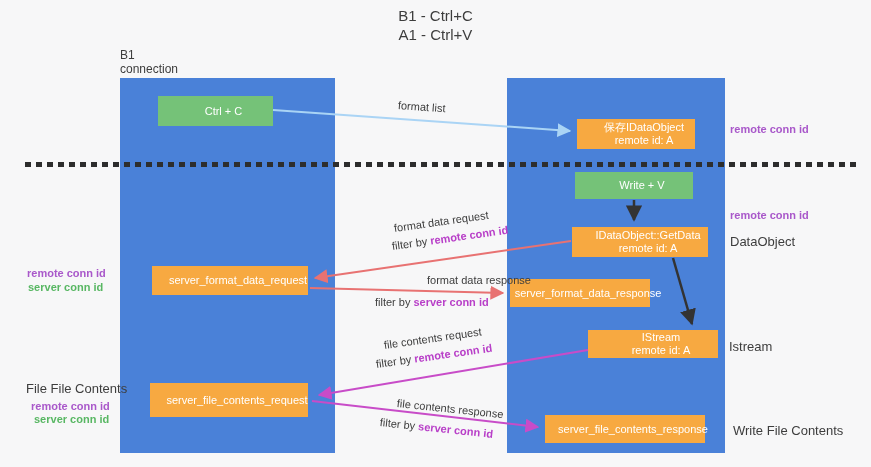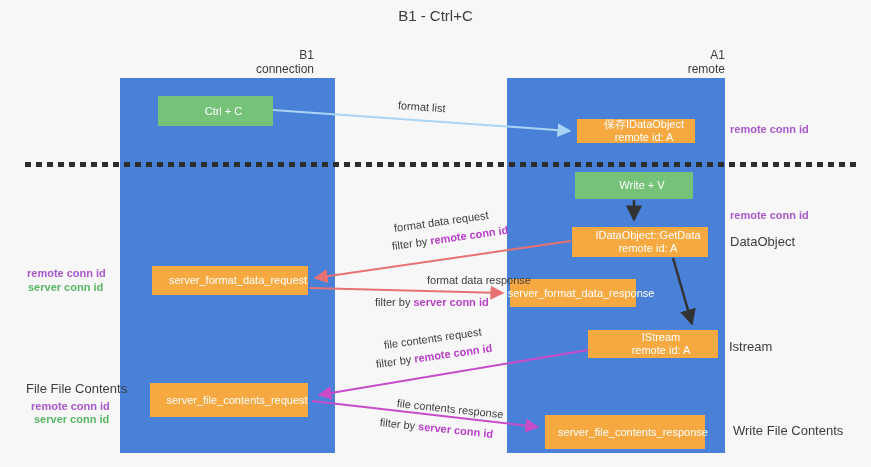--- a/index.html
+++ b/index.html
@@ -4,21 +4,21 @@
 <style>
   html,body{margin:0;padding:0;background:#f7f7f8;}
   #canvas{
     position:relative;width:871px;height:467px;overflow:hidden;
     background:#f7f7f8;
     font-family:"Liberation Sans","DejaVu Sans",sans-serif;
     color:#3d3d3d;
   }
   .abs{position:absolute;}
   .title{left:0;top:6px;width:871px;text-align:center;font-size:15px;line-height:19px;color:#3d3d3d;}
-  .lane-header{text-align:right;font-size:12px;line-height:14px;color:#3d3d3d;}
+  .lane-header{text-align:left;font-size:12px;line-height:14px;color:#3d3d3d;}
   .lane{background:#4a81d8;}
   .box{
     box-sizing:border-box;display:flex;flex-direction:column;align-items:center;justify-content:center;
     color:#fff;font-size:11px;line-height:13px;text-align:center;z-index:4;padding-left:16px;
   }
   .orange{background:#f7a941;}
   .green{background:#75c278;}
   .arrows{position:absolute;left:0;top:0;z-index:5;pointer-events:none;}
   .dashline{
     left:25px;top:162px;width:833px;height:5px;z-index:6;
@@ -31,29 +31,26 @@
   .green-b{color:#58b763;font-weight:bold;font-size:11px;white-space:nowrap;}
   .plain{font-size:13px;color:#3d3d3d;white-space:nowrap;}
 </style>
 </head>
 <body>
 
 <div id="canvas">
 
   <div class="abs title">
     <div>B1 - Ctrl+C</div>
+    <div>A1 - Ctrl+V</div>
   </div>
 
   <div class="abs lane-header" style="left:120px;top:48px;width:194px;">
     <div>B1</div>
     <div>connection</div>
-  </div>
-  <div class="abs lane-header" style="left:507px;top:48px;width:218px;">
-    <div>A1</div>
-    <div>remote</div>
   </div>
 
   <div class="abs lane" style="left:120px;top:78px;width:215px;height:375px;"></div>
   <div class="abs lane" style="left:507px;top:78px;width:218px;height:375px;"></div>
 
   <div class="abs dashline"></div>
 
   <svg class="arrows" width="871" height="467">
     <defs>
       <marker id="m-blue" viewBox="0 0 10 10" refX="9" refY="5" markerWidth="7" markerHeight="7" orient="auto">
@@ -75,52 +72,52 @@
     <line x1="571" y1="241" x2="315" y2="278" stroke="#e87272" stroke-width="2" marker-end="url(#m-red)"></line>
     <line x1="310" y1="288" x2="503" y2="293" stroke="#e87272" stroke-width="2" marker-end="url(#m-red)"></line>
     <line x1="588" y1="350" x2="319" y2="395" stroke="#c84cc8" stroke-width="2" marker-end="url(#m-mag)"></line>
     <line x1="312" y1="401" x2="538" y2="427" stroke="#c84cc8" stroke-width="2" marker-end="url(#m-mag)"></line>
   </svg>
 
   <div class="abs box green" style="left:158px;top:96px;width:115px;height:30px;">
     <div>Ctrl + C</div>
   </div>
 
-  <div class="abs box orange" style="left:577px;top:119px;width:118px;height:24px;">
+  <div class="abs box orange" style="left:577px;top:119px;width:118px;height:30px;">
     <div>保存IDataObject</div>
     <div>remote id: A</div>
   </div>
 
   <div class="abs box green" style="left:575px;top:172px;width:118px;height:27px;">
     <div>Write + V</div>
   </div>
 
   <div class="abs box orange" style="left:572px;top:227px;width:136px;height:30px;">
     <div>IDataObject::GetData</div>
     <div>remote id: A</div>
   </div>
 
   <div class="abs box orange" style="left:152px;top:266px;width:156px;height:29px;">
     <div>server_format_data_request</div>
   </div>
 
-  <div class="abs box orange" style="left:510px;top:279px;width:126px;height:28px;">
+  <div class="abs box orange" style="left:510px;top:279px;width:140px;height:28px;">
     <div>server_format_data_response</div>
   </div>
 
   <div class="abs box orange" style="left:588px;top:330px;width:130px;height:28px;">
     <div>IStream</div>
     <div>remote id: A</div>
   </div>
 
   <div class="abs box orange" style="left:150px;top:383px;width:158px;height:34px;">
     <div>server_file_contents_request</div>
   </div>
 
-  <div class="abs box orange" style="left:545px;top:415px;width:160px;height:34px;">
+  <div class="abs box orange" style="left:545px;top:415px;width:160px;height:28px;">
     <div>server_file_contents_response</div>
   </div>
 
   <div class="abs elabel" style="left:398px;top:99px;transform:rotate(4deg);">format list</div>
 
   <div class="abs elabel" style="left:394px;top:222px;transform:rotate(-8deg);">format data request</div>
   <div class="abs elabel" style="left:392px;top:240px;transform:rotate(-8deg);">
     <span class="fprefix">filter by</span><span class="magenta-b">remote conn id</span>
   </div>
 

